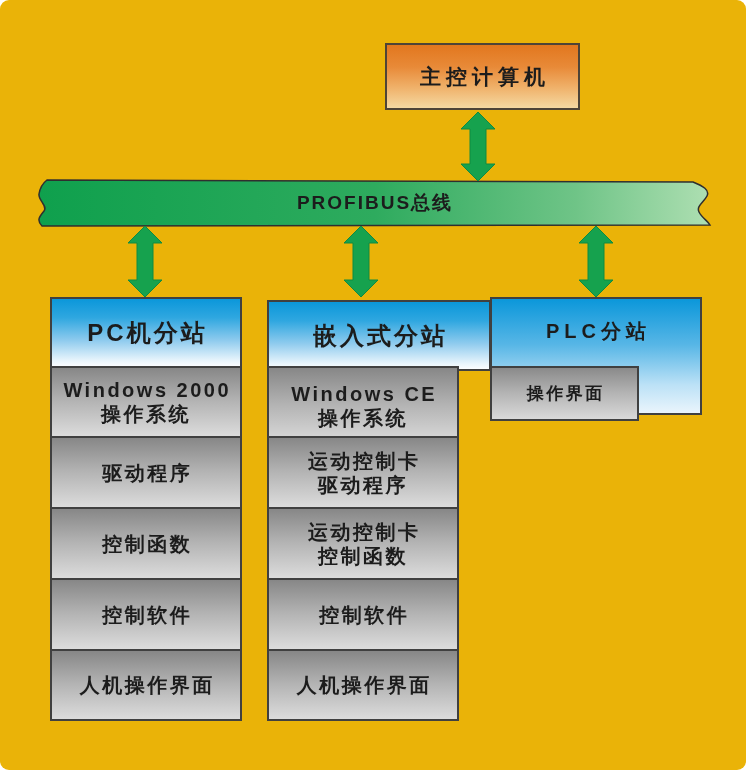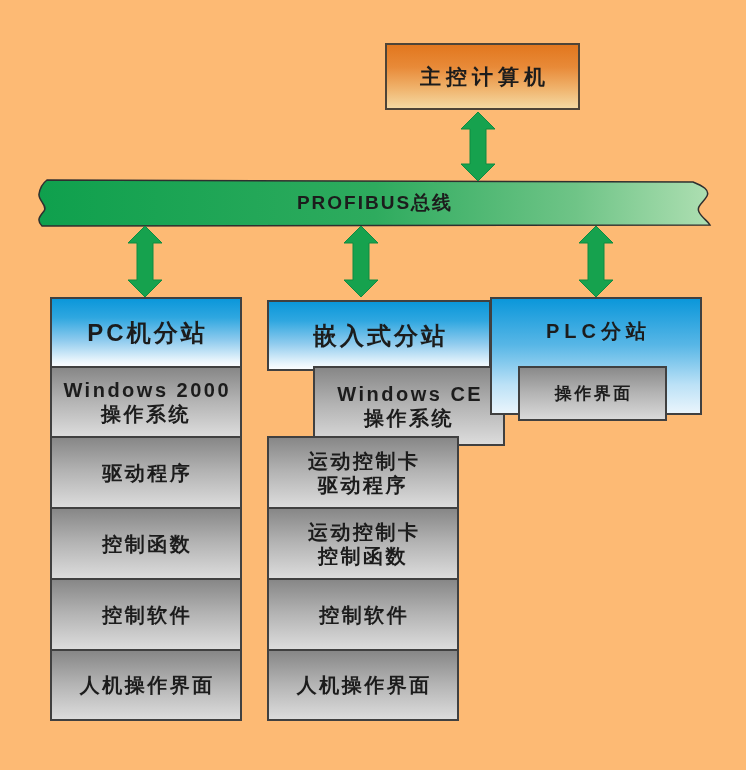--- a/index.html
+++ b/index.html
@@ -1,19 +1,19 @@
 <!DOCTYPE html>
 <html><head>
 <meta charset="utf-8">
 <style>
   html,body{margin:0;padding:0;background:#ffffff;}
   .canvas{
-    position:relative;width:746px;height:770px;background:#fdba74;overflow:hidden;
+    position:relative;width:746px;height:770px;background:#eab308;overflow:hidden;
     font-family:"Liberation Sans","DejaVu Sans",sans-serif;
-    font-weight:bold;color:#1c1c1c;
+    font-weight:bold;color:#1c1c1c;border-radius:9px;
   }
   .bg-svg{position:absolute;left:0;top:0;width:746px;height:770px;}
   .abs{position:absolute;box-sizing:border-box;}
   .center{display:flex;align-items:center;justify-content:center;text-align:center;}
 
   
   .master-box{
     left:385px;top:43px;width:195px;height:67px;
     background:linear-gradient(180deg,#E2771E 0%,#E88A38 35%,#F0B46E 70%,#F5D9A2 100%);
     border:2px solid #4E4437;
@@ -50,21 +50,21 @@
   }
   .plc-label{
     position:absolute;left:0;top:19px;width:100%;text-align:center;
     font-size:20px;letter-spacing:5px;text-indent:5px;
   }
   .plc-inner{
     position:absolute;left:-2px;top:67px;width:145px;height:51px;
     background:linear-gradient(180deg,#8A8A8A 0%,#B3B3B3 48%,#D9D9D9 100%);
     border:2px solid #404040;
     font-size:17px;letter-spacing:2.5px;text-indent:2.5px;
-    display:flex;align-items:center;justify-content:center;margin-left:28px;
+    display:flex;align-items:center;justify-content:center;
   }
 </style>
 </head>
 <body>
 
 <div class="canvas">
 
   <svg class="bg-svg" viewBox="0 0 746 770">
     <defs>
       <linearGradient id="busGrad" x1="0" y1="0" x2="1" y2="0">
@@ -98,21 +98,21 @@
 
   <div class="abs center station-header col1" style="top:297px;width:192px;">PC机分站</div>
   <div class="abs center layer col1" style="top:366px;height:72px;">Windows 2000
 操作系统</div>
   <div class="abs center layer col1" style="top:436px;height:73px;">驱动程序</div>
   <div class="abs center layer col1" style="top:507px;height:73px;">控制函数</div>
   <div class="abs center layer col1" style="top:578px;height:73px;">控制软件</div>
   <div class="abs center layer col1" style="top:649px;height:72px;">人机操作界面</div>
 
   <div class="abs center station-header col2" style="top:300px;width:224px;">嵌入式分站</div>
-  <div class="abs center layer col2" style="top:366px;height:80px;margin-left:46px;">Windows CE
+  <div class="abs center layer col2" style="top:366px;height:80px;">Windows CE
 操作系统</div>
   <div class="abs center layer col2" style="top:436px;height:73px;">运动控制卡
 驱动程序</div>
   <div class="abs center layer col2" style="top:507px;height:73px;">运动控制卡
 控制函数</div>
   <div class="abs center layer col2" style="top:578px;height:73px;">控制软件</div>
   <div class="abs center layer col2" style="top:649px;height:72px;">人机操作界面</div>
 
   <div class="abs plc-box">
     <div class="plc-label">PLC分站</div>

